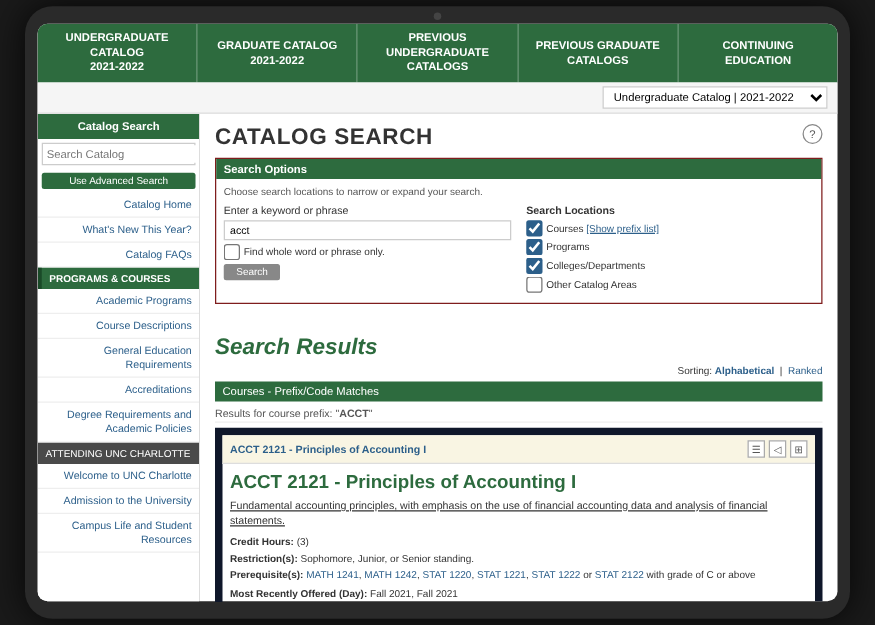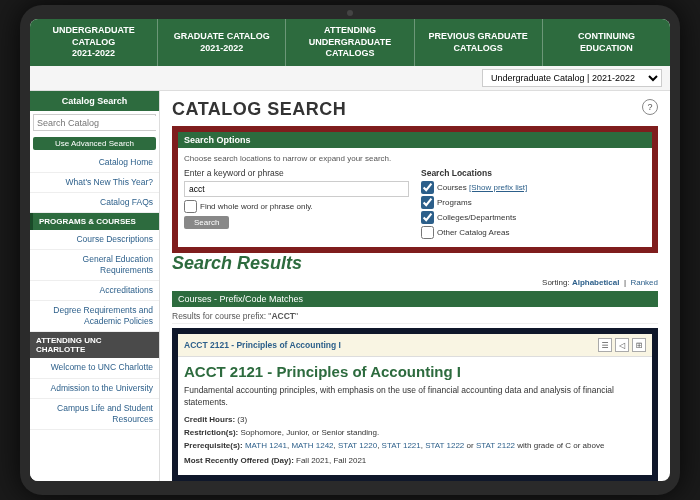--- a/index.html
+++ b/index.html
@@ -149,41 +149,41 @@
       background: #2d6b3e;
       color: #fff;
       font-weight: bold;
       font-size: 8px;
       padding: 4px 6px;
       border-left: 3px solid #1a4a28;
     }
     .sidebar-section-subheader {
       background: #4a4a4a;
       color: #fff;
-      font-weight: bold;
+      font-weight: normal;
       font-size: 8px;
       padding: 4px 6px;
     }
     
     .content {
       flex: 1;
       overflow-y: auto;
       padding: 8px 12px;
       font-size: 10px;
     }
     .page-title {
       font-size: 18px;
       font-weight: bold;
       color: #333;
       margin-bottom: 6px;
       letter-spacing: 0.5px;
     }
     .search-options-box {
-      border: 6px solid #7f1d1d;
-      margin-bottom: 0;
+      border: 1px solid #7f1d1d;
+      margin-bottom: 24px;
     }
     .search-options-header {
       background: #2d6b3e;
       color: #fff;
       font-weight: bold;
       font-size: 9px;
       padding: 3px 6px;
     }
     .search-options-body {
       padding: 6px;
@@ -323,20 +323,21 @@
       font-weight: bold;
       color: #2d6b3e;
       margin-bottom: 4px;
       line-height: 1.2;
     }
     .course-desc {
       font-size: 8.5px;
       color: #333;
       margin-bottom: 5px;
       line-height: 1.4;
+      text-decoration: underline;
     }
     .course-detail {
       font-size: 8px;
       color: #333;
       margin-bottom: 2px;
       line-height: 1.4;
     }
     .course-detail strong { font-weight: bold; }
     .course-detail a { color: #2c5f8a; text-decoration: none; }
     .help-icon {
@@ -364,21 +365,21 @@
     <div class="top-nav">
       <div class="top-nav-item">
         <span style="white-space:pre-line;">UNDERGRADUATE CATALOG
 2021-2022</span>
       </div>
       <div class="top-nav-item">
         <span style="white-space:pre-line;">GRADUATE CATALOG
 2021-2022</span>
       </div>
       <div class="top-nav-item">
-        <span style="white-space:pre-line;">ATTENDING UNDERGRADUATE
+        <span style="white-space:pre-line;">PREVIOUS UNDERGRADUATE
 CATALOGS</span>
       </div>
       <div class="top-nav-item">
         <span style="white-space:pre-line;">PREVIOUS GRADUATE
 CATALOGS</span>
       </div>
       <div class="top-nav-item">
         <span style="white-space:pre-line;">CONTINUING
 EDUCATION</span>
       </div>
@@ -399,20 +400,21 @@
           <input type="text" class="sidebar-search-input" placeholder="Search Catalog" style="">
           <button class="sidebar-search-btn">🔍</button>
         </div>
         <div class="sidebar-advanced-link">
           <a href="#">Use Advanced Search</a>
         </div>
         <a href="#" class="sidebar-link">Catalog Home</a>
         <a href="#" class="sidebar-link">What's New This Year?</a>
         <a href="#" class="sidebar-link">Catalog FAQs</a>
         <div class="sidebar-section-header">PROGRAMS &amp; COURSES</div>
+        <a href="#" class="sidebar-link">Academic Programs</a>
         <a href="#" class="sidebar-link">Course Descriptions</a>
         <a href="#" class="sidebar-link" style="white-space:pre-line;">General Education
 Requirements</a>
         <a href="#" class="sidebar-link">Accreditations</a>
         <a href="#" class="sidebar-link" style="white-space:pre-line;">Degree Requirements and
 Academic Policies</a>
         <div class="sidebar-section-subheader">ATTENDING UNC CHARLOTTE</div>
         <a href="#" class="sidebar-link">Welcome to UNC Charlotte</a>
         <a href="#" class="sidebar-link">Admission to the University</a>
         <a href="#" class="sidebar-link" style="white-space:pre-line;">Campus Life and Student

